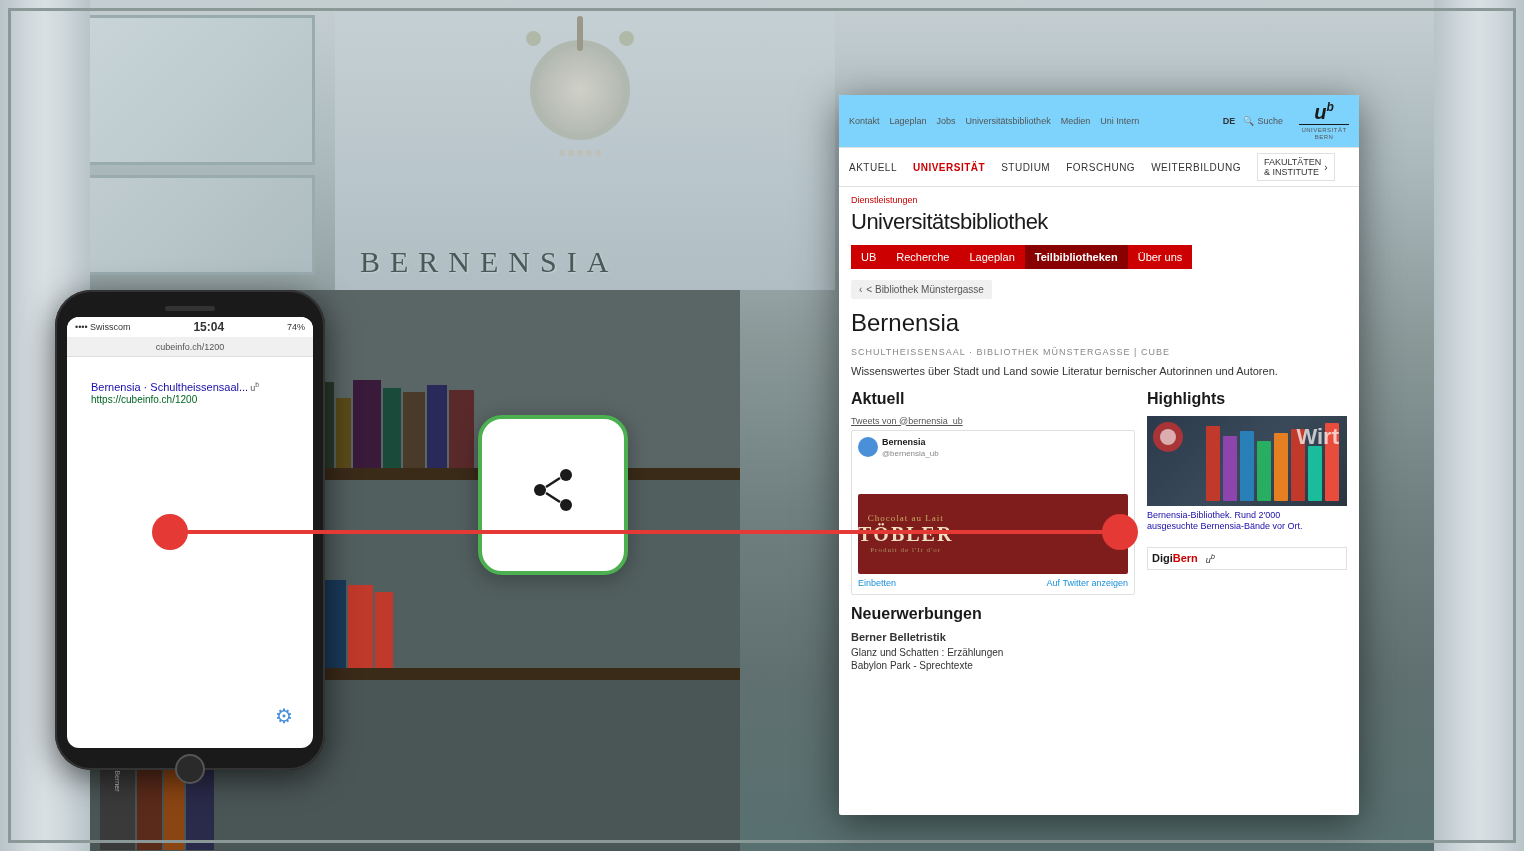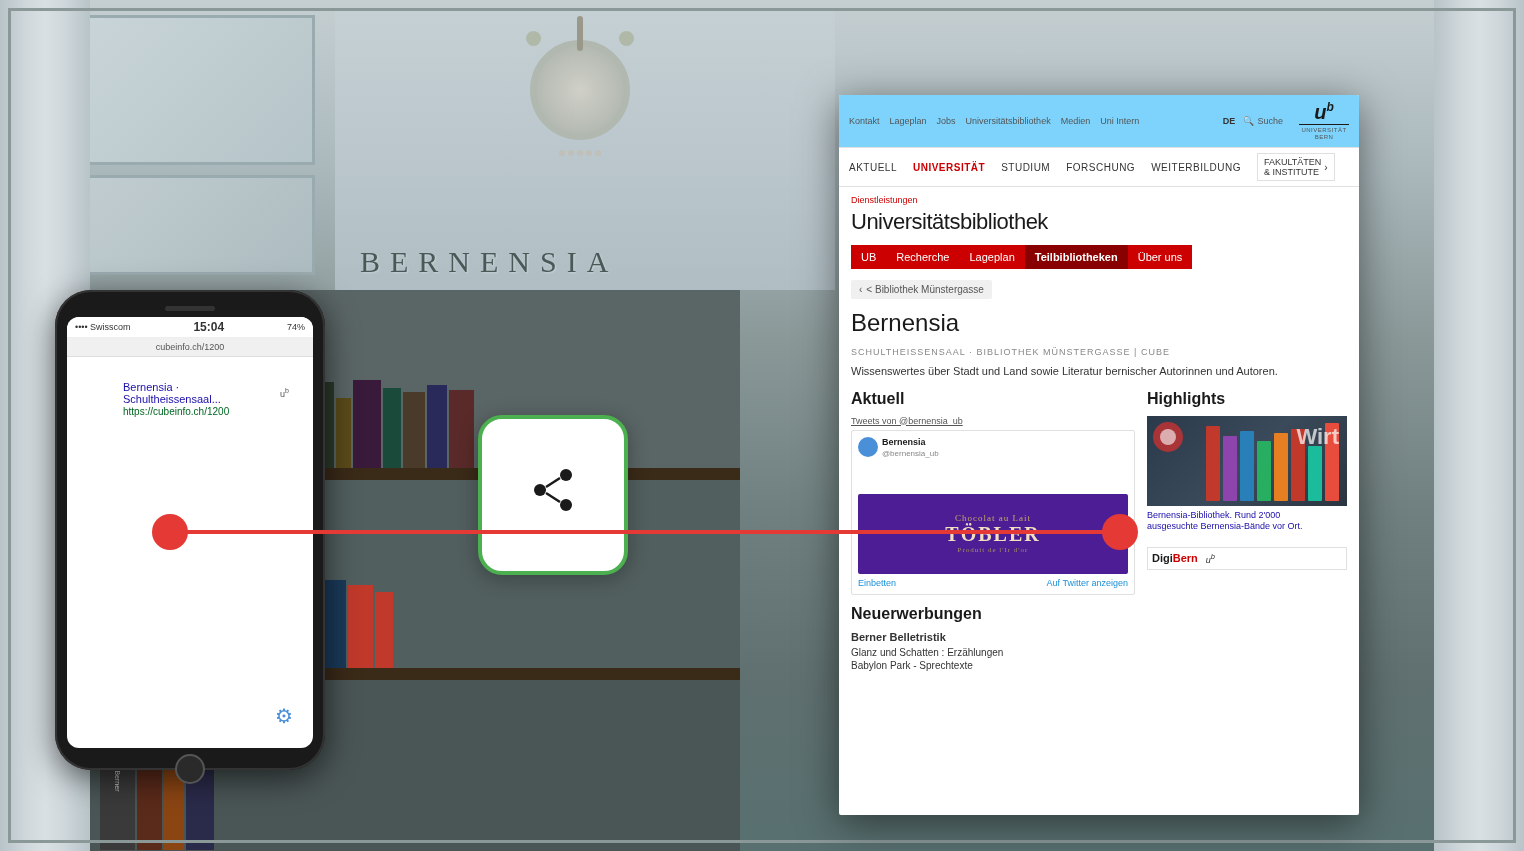--- a/index.html
+++ b/index.html
@@ -70,21 +70,20 @@
       padding: 4px 6px;
       background: #f0f0f0;
       font-size: 9px;
       color: #555;
       border-bottom: 1px solid #ddd;
       text-align: center;
     }
 
     .phone-content {
       padding: 24px;
-      margin-left: 32px;
     }
     .phone-search-result-title {
       font-size: 11px;
       color: #1a0dab;
       text-decoration: none;
       display: flex;
       align-items: center;
       gap: 2px;
       margin-bottom: 1px;
     }
@@ -342,25 +341,24 @@
     }
     .tweet-text {
       color: #333;
       font-size: 9px;
       line-height: 1.4;
       margin-bottom: 4px;
     }
     .tweet-image {
       width: 100%;
       height: 80px;
-      background: #4c1d95;
+      background: #7f1d1d;
       border-radius: 2px;
       display: flex;
       align-items: center;
-      justify-content: center;
       font-family: Georgia, serif;
       font-size: 18px;
       color: #f0e0c0;
       letter-spacing: 1px;
       margin-bottom: 4px;
       margin-top: 36px;
     }
     .tweet-actions {
       display: flex;
       justify-content: space-between;

